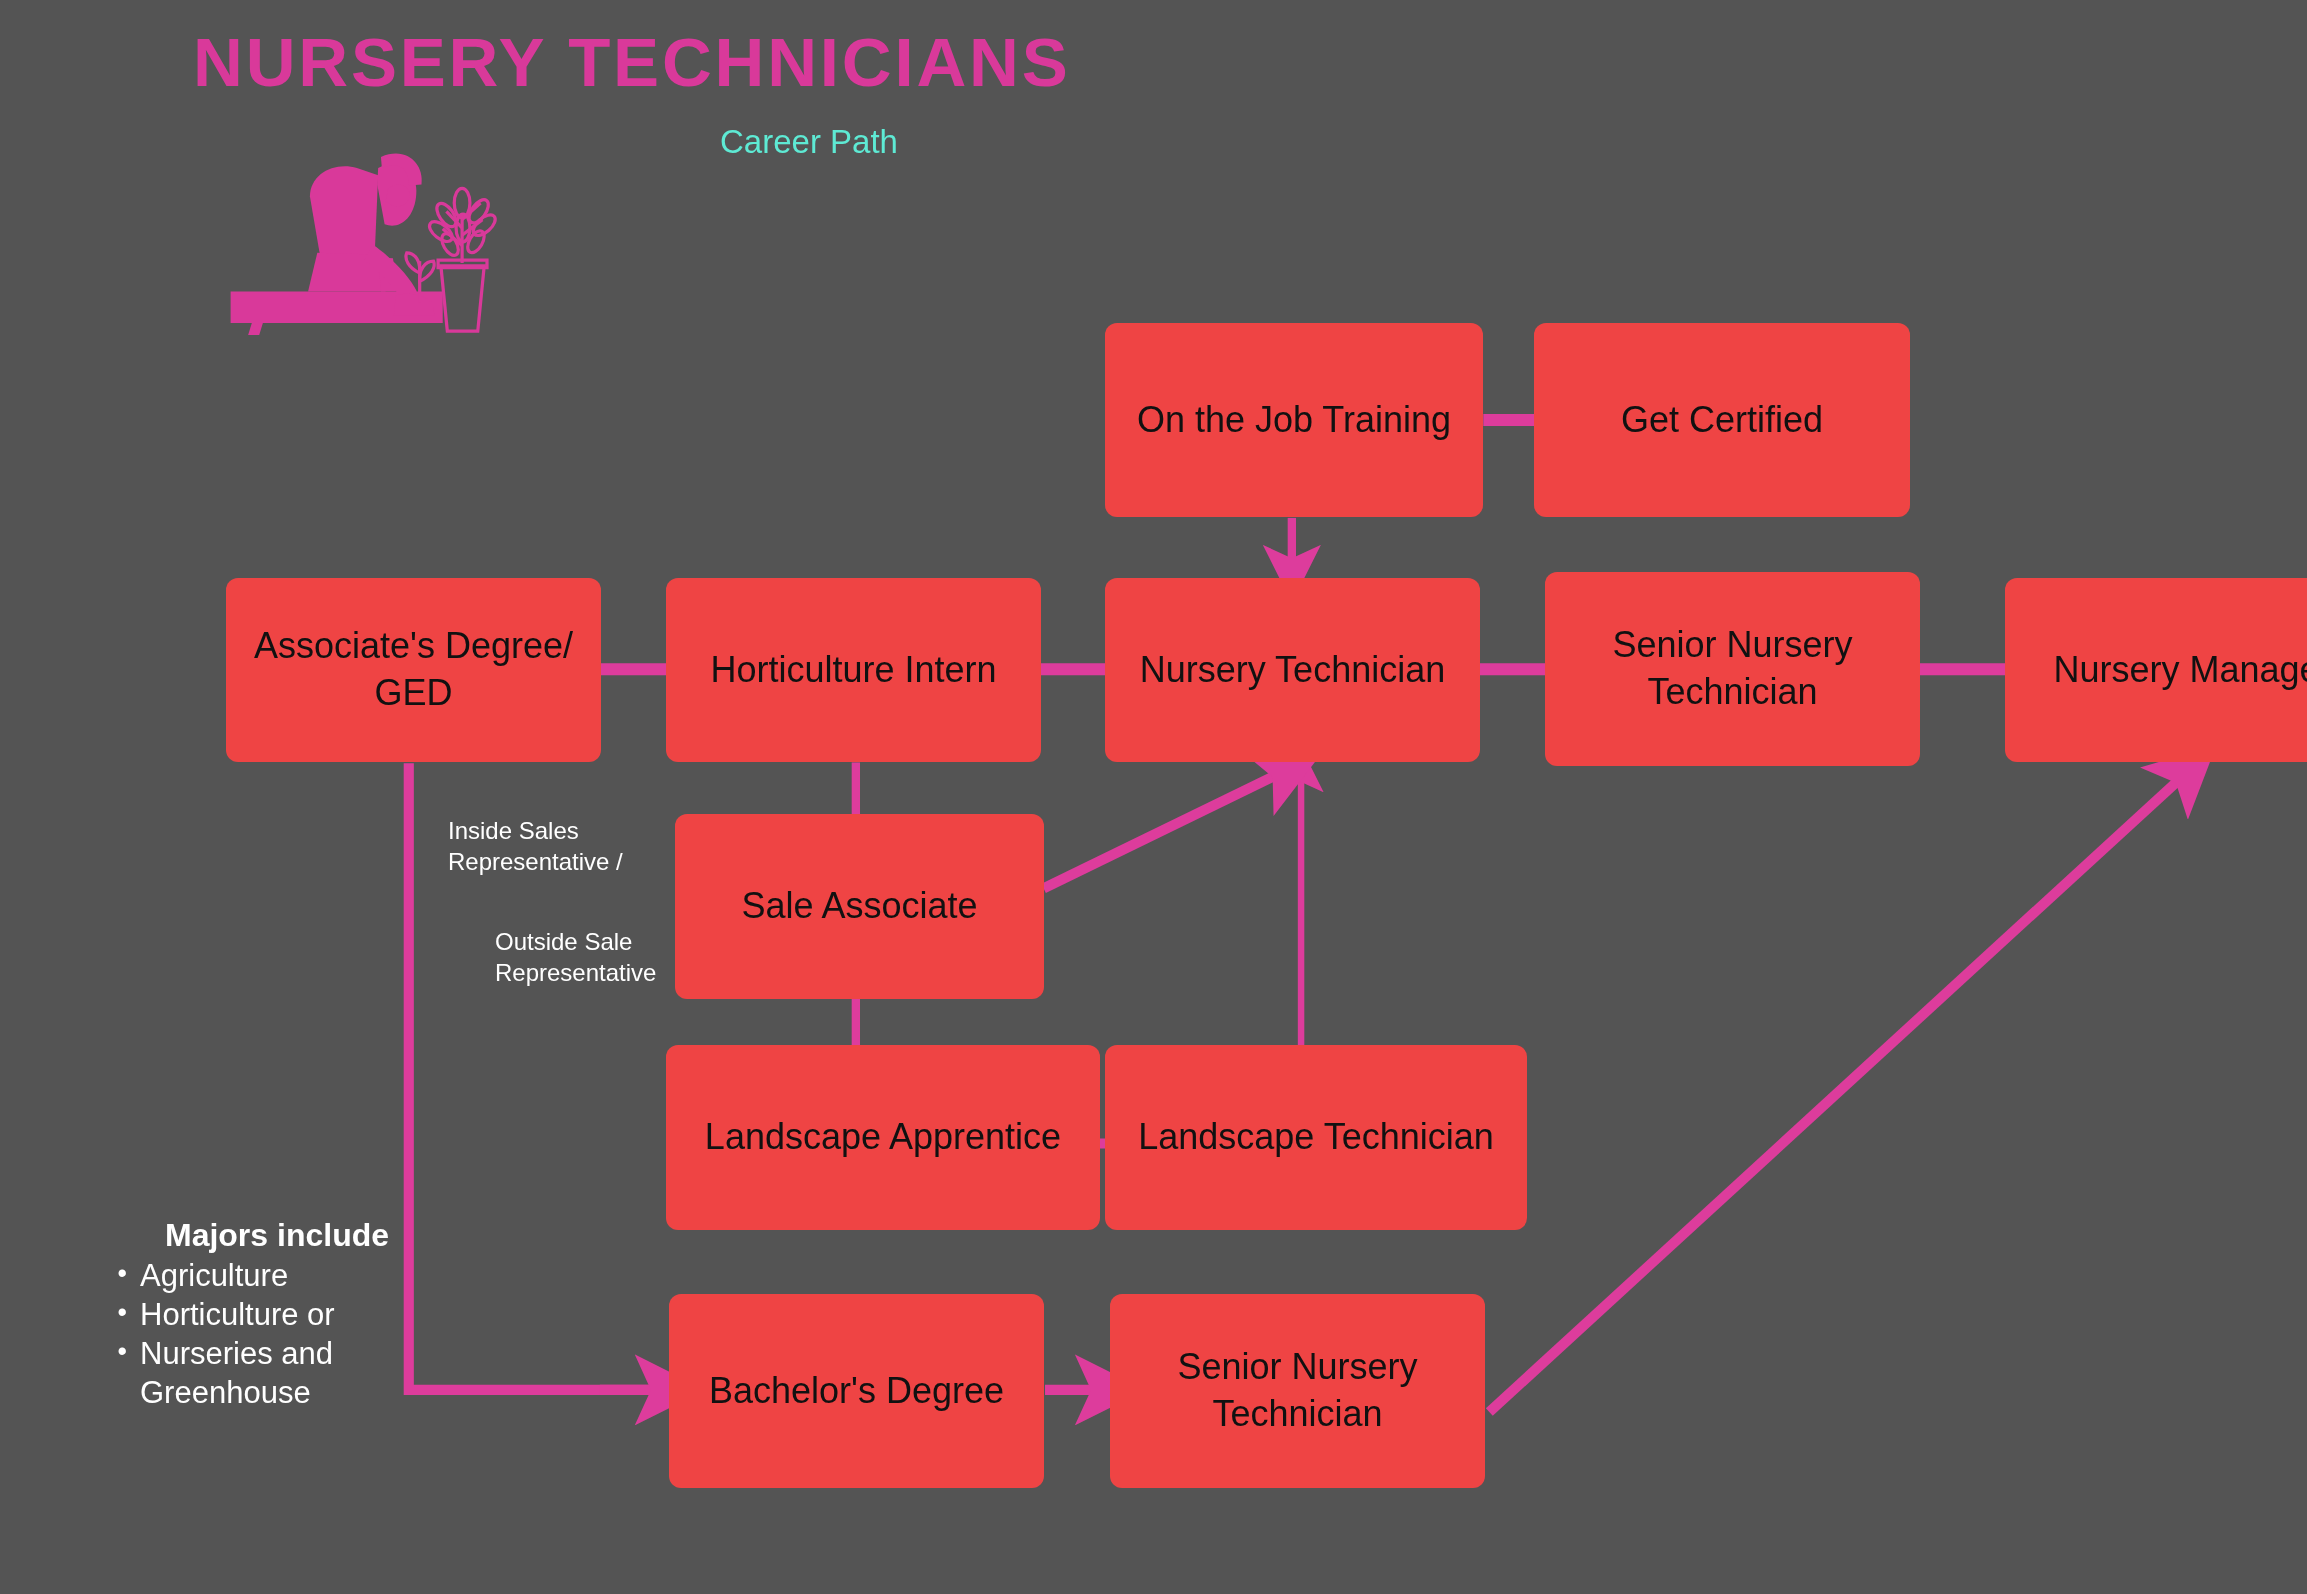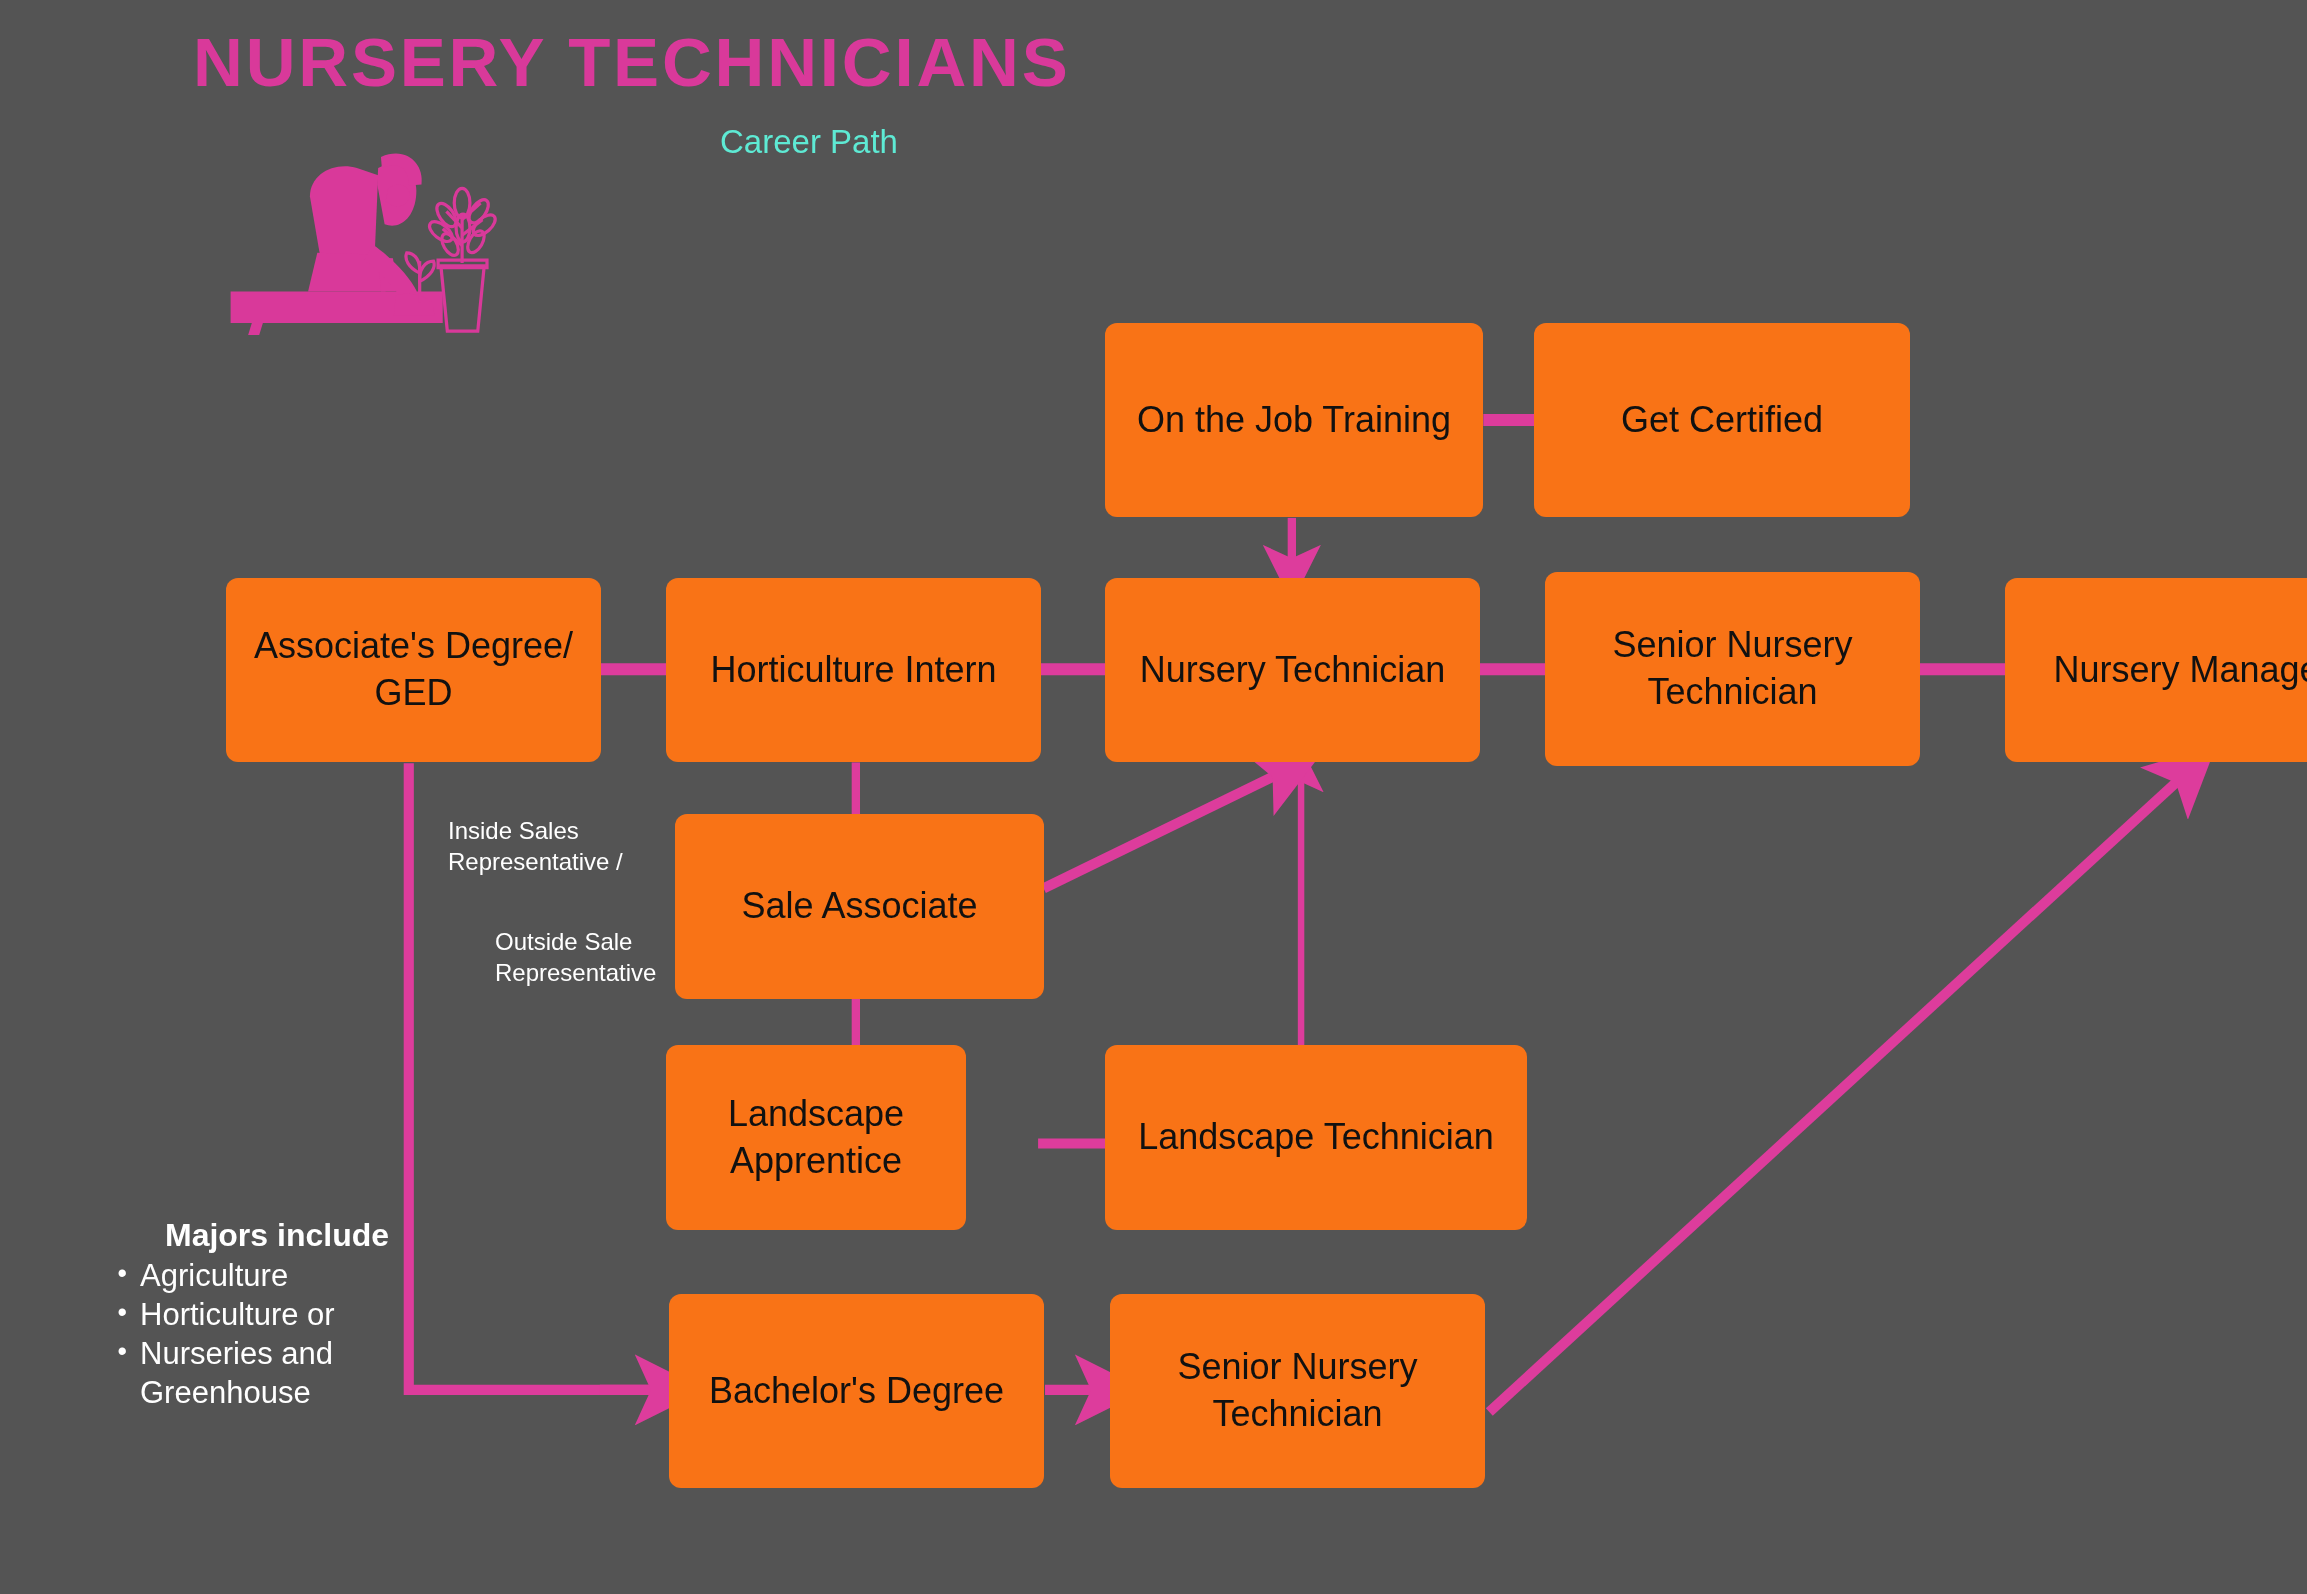--- a/index.html
+++ b/index.html
@@ -33,21 +33,21 @@
   }
   #majors li:before{content:"\2022";position:absolute;left:6.5px;top:0;font-size:27px;}
 
   
   .sidelbl{position:absolute;font-size:24px;line-height:1.28;color:#fff;font-weight:400;}
   #lbl-inside{left:448px;top:816px;width:240px;}
   #lbl-outside{left:448px;top:927px;width:240px;margin-left:47px;}
 
   
   .node{
-    position:absolute;background:#f97316;border-radius:12px;
+    position:absolute;background:#ef4444;border-radius:12px;
     display:flex;align-items:center;justify-content:center;
     text-align:center;color:#111111;
     font-size:36px;line-height:1.30;font-weight:400;
     padding:0 10px;box-sizing:border-box;
   }
   .node span{display:block;}
 </style>
 </head>
 <body>
 
@@ -176,21 +176,21 @@
   </div>
 
   <div class="node" style="left:2005px;top:578px;width:375px;height:184px;">
     <span>Nursery Manager</span>
   </div>
 
   <div class="node" style="left:675px;top:814px;width:369px;height:185px;">
     <span>Sale Associate</span>
   </div>
 
-  <div class="node" style="left:666px;top:1045px;width:300px;height:185px;">
+  <div class="node" style="left:666px;top:1045px;width:434px;height:185px;">
     <span>Landscape Apprentice</span>
   </div>
 
   <div class="node" style="left:1105px;top:1045px;width:422px;height:185px;">
     <span>Landscape Technician</span>
   </div>
 
   <div class="node" style="left:669px;top:1294px;width:375px;height:194px;">
     <span>Bachelor's Degree</span>
   </div>

